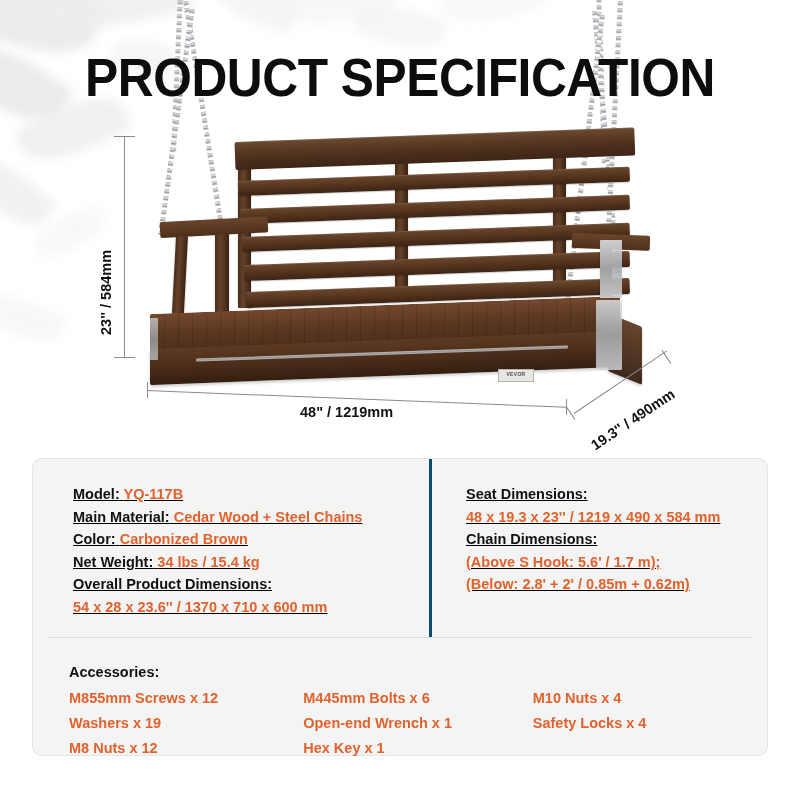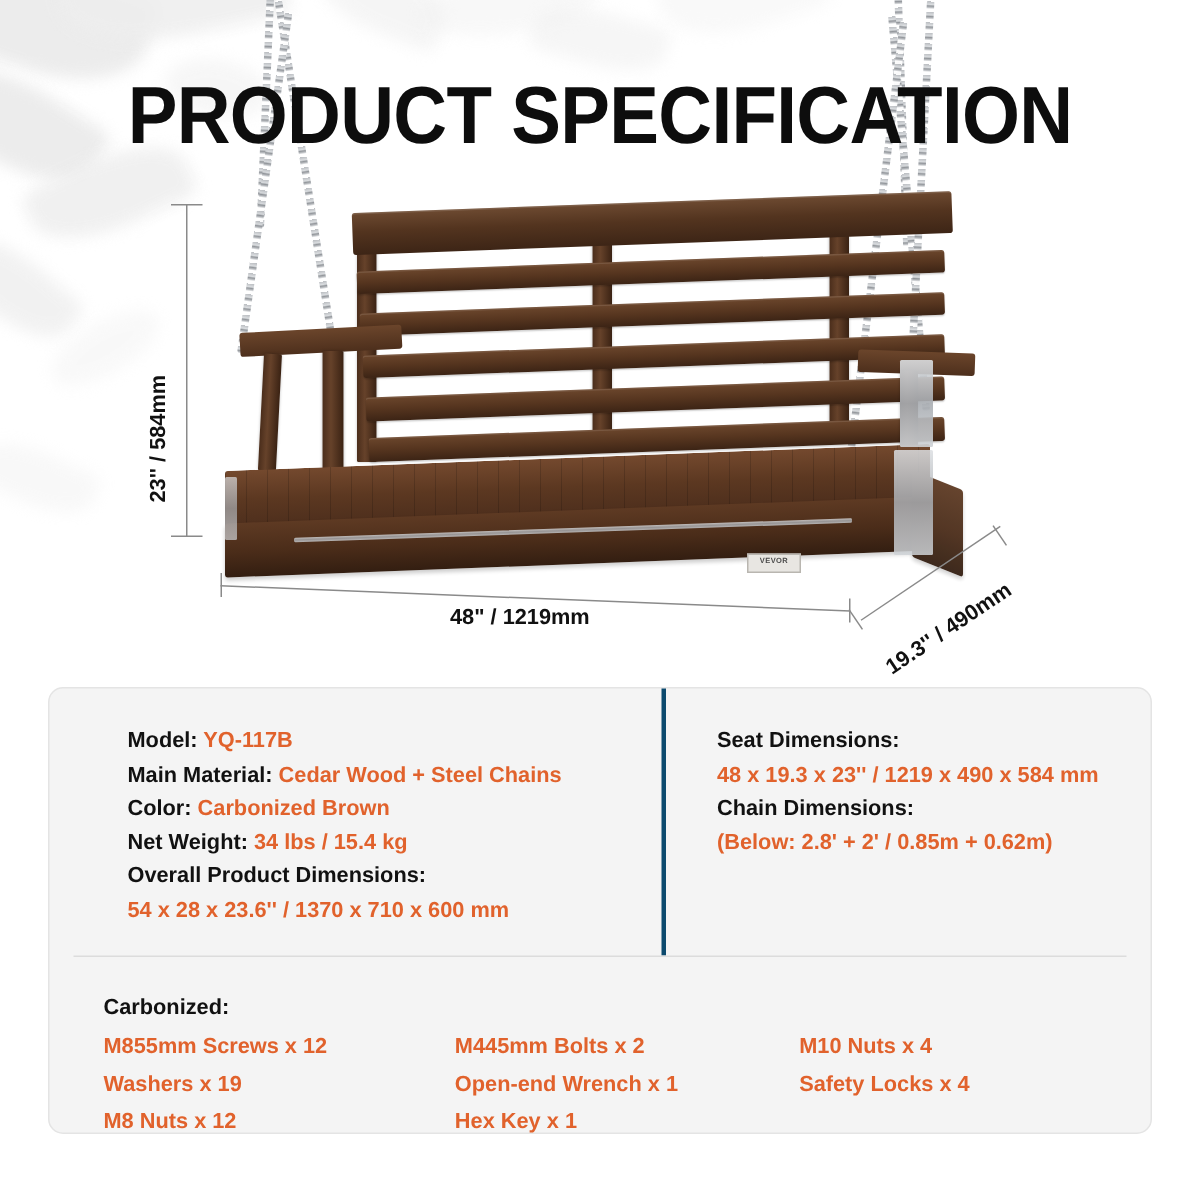--- a/index.html
+++ b/index.html
@@ -139,21 +139,21 @@
     position:absolute;
     left: 32px;
     top: 458px;
     width: 736px;
     height: 298px;
     background: #f4f4f4;
     border: 1px solid #e4e4e4;
     border-radius: 10px;
     box-sizing: border-box;
   }
-  .panel-top { position:absolute; left:16px; top:0; right:0; height:178px; display:flex; }
+  .panel-top { position:absolute; left:4px; top:0; right:0; height:178px; display:flex;text-decoration:underline; }
   .col-left  { width: 392px; padding: 24px 0 0 36px; box-sizing:border-box; }
   .col-right { flex:1; padding: 24px 0 0 34px; box-sizing:border-box;
                border-left: 3px solid #0c4a6e; }
   .spec-line { font-size: 14.5px; line-height: 22.5px; color:#111111; font-weight:bold; }
   .spec-val  { color:#e1622c; font-weight:bold; }
   .spec-val-line { font-size:14.5px; line-height:22.5px; color:#e1622c; font-weight:bold; }
 
   .panel-divider {
     position:absolute; left:16px; right:16px; top:178px; height:1px; background:#dcdcdc;
   }
@@ -270,36 +270,37 @@
           <span class="spec-val">34 lbs / 15.4 kg</span>
         </div>
         <div class="spec-line">Overall Product Dimensions:</div>
         <div class="spec-val-line">54 x 28 x 23.6'' / 1370 x 710 x 600 mm</div>
       </div>
 
       <div class="col-right">
         <div class="spec-line">Seat Dimensions:</div>
         <div class="spec-val-line">48 x 19.3 x 23'' / 1219 x 490 x 584 mm</div>
         <div class="spec-line">Chain Dimensions:</div>
+        <div class="spec-val-line">(Above S Hook: 5.6' / 1.7 m);</div>
         <div class="spec-val-line">(Below: 2.8' + 2' / 0.85m + 0.62m)</div>
       </div>
     </div>
 
     <div class="panel-divider"></div>
 
     <div class="panel-bottom">
-      <div class="acc-head">Carbonized:</div>
+      <div class="acc-head">Accessories:</div>
       <div class="acc-cols">
         <div class="acc-col">
           <div class="acc-item">M855mm Screws x 12</div>
           <div class="acc-item">Washers x 19</div>
           <div class="acc-item">M8 Nuts x 12</div>
         </div>
         <div class="acc-col">
-          <div class="acc-item">M445mm Bolts x 2</div>
+          <div class="acc-item">M445mm Bolts x 6</div>
           <div class="acc-item">Open-end Wrench x 1</div>
           <div class="acc-item">Hex Key x 1</div>
         </div>
         <div class="acc-col">
           <div class="acc-item">M10 Nuts x 4</div>
           <div class="acc-item">Safety Locks x 4</div>
         </div>
       </div>
     </div>
   </div>

